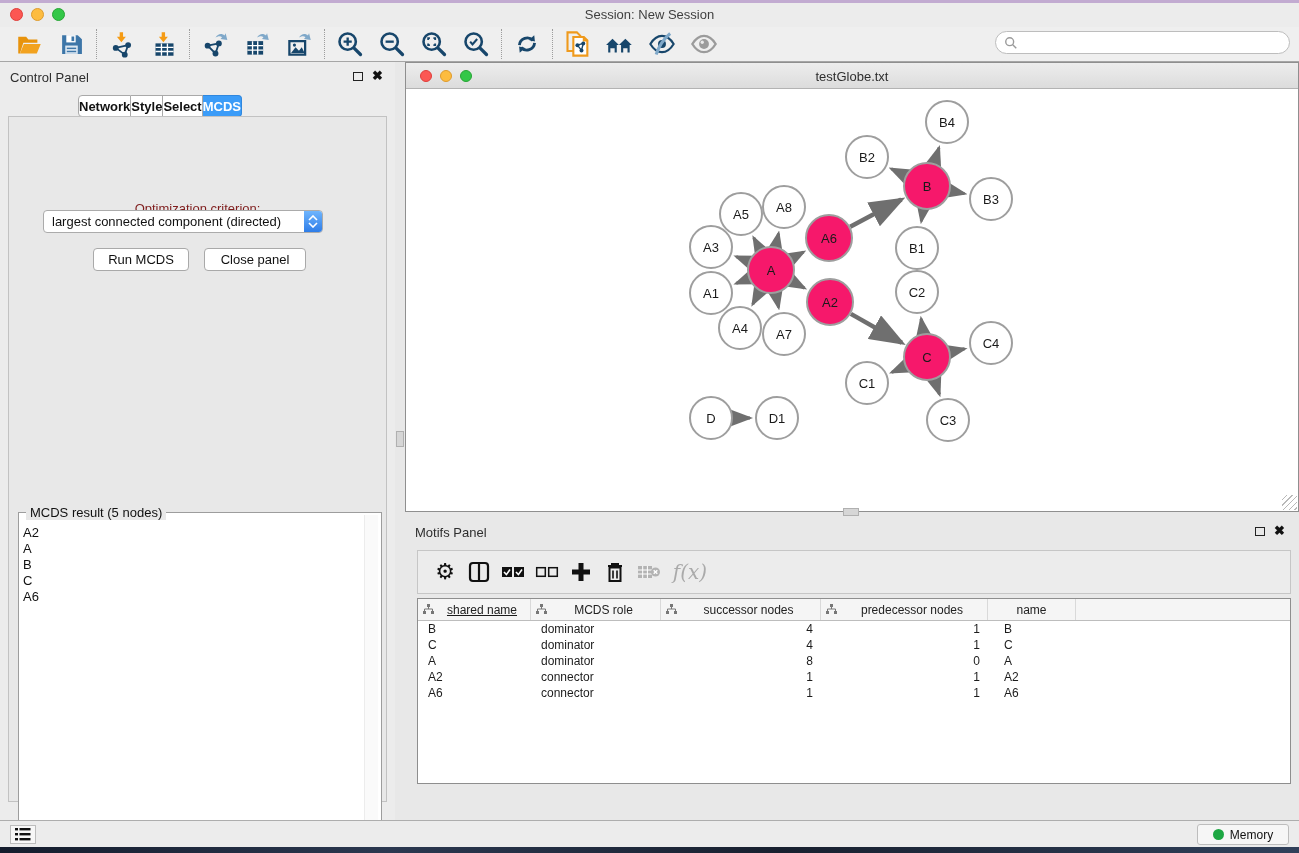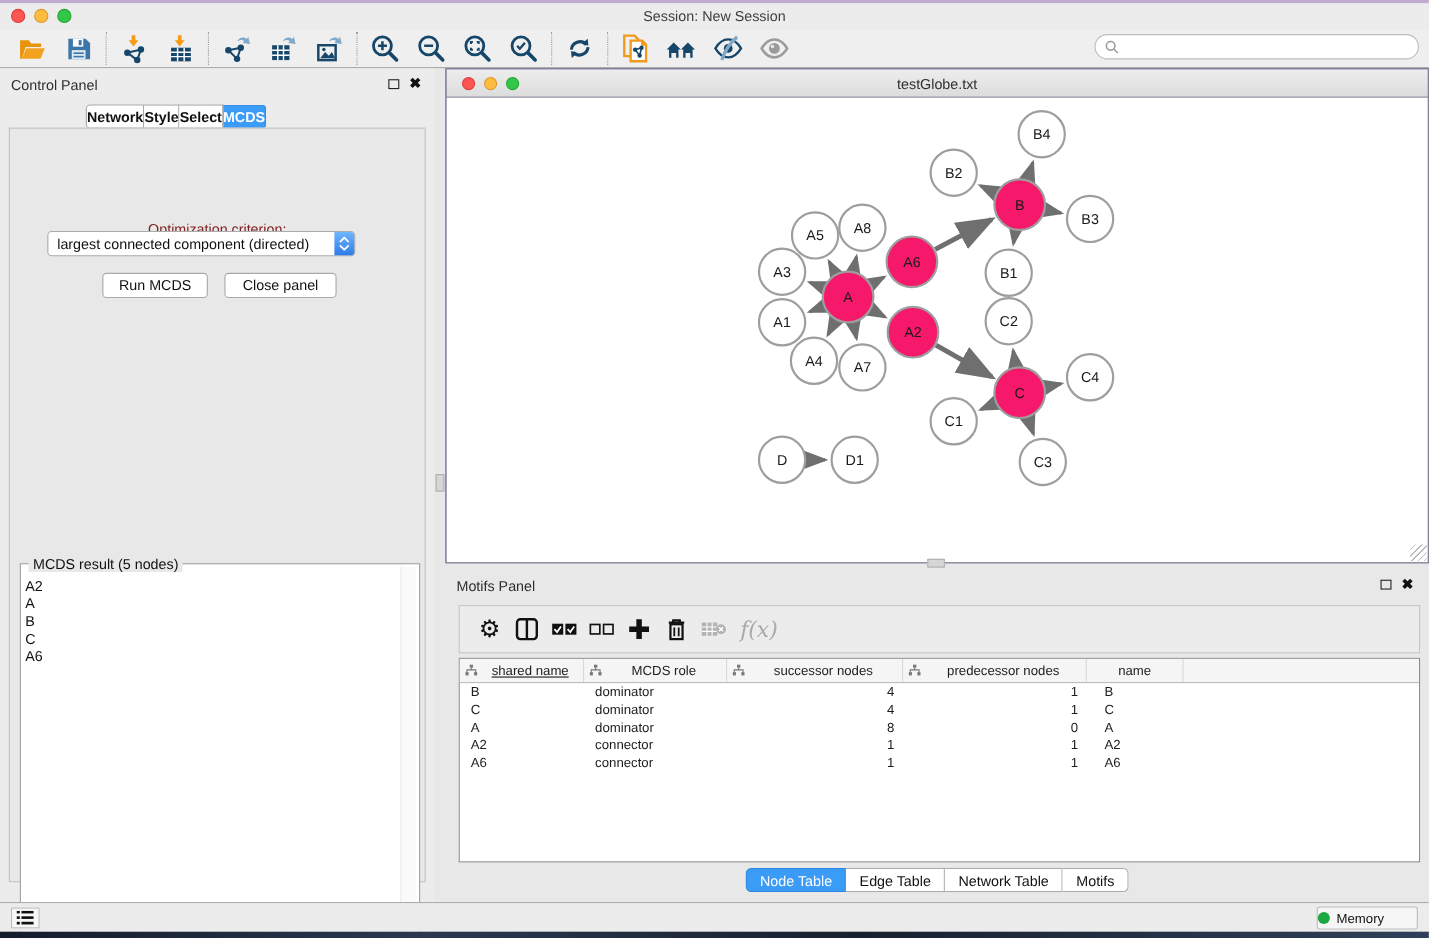--- a/index.html
+++ b/index.html
@@ -78,21 +78,21 @@
   .h0 { width:113px;text-decoration:underline; } .h1 { width:130px; } .h2 { width:160px; } .h3 { width:167px; } .h4 { width:88px; }
   .t-tabs { position:absolute; left:0; width:894px; top:272px; display:flex; justify-content:center; }
   .t-tab { height:22px; padding:0 12px; font-size:13px; line-height:21px; background:#fff; border:1px solid #ababab; border-left:none; color:#111; cursor:pointer; }
   .t-tab:first-child { border-left:1px solid #ababab; border-radius:5px 0 0 5px; }
   .t-tab:last-child { border-radius:0 5px 5px 0; }
   .t-tab.active { background:#3b9cf8; border-color:#2f87de; color:#fff; }
 
   
   .statusbar { position:absolute; left:0; top:820px; width:1299px; height:27px; background:#ececec; border-top:1px solid #adadad; }
   .list-btn { position:absolute; left:10px; top:4px; width:26px; height:19px; background:#f7f7f7; border:1px solid #bdbdbd; display:flex; align-items:center; justify-content:center; cursor:pointer; }
-  .mem-btn { position:absolute; right:10px; top:3px; width:92px; height:21px; background:#f6f6f6; border:1px solid #bdbdbd; border-radius:3px; display:flex; align-items:center; gap:6px; font-size:12px; color:#111; cursor:pointer; }
+  .mem-btn { position:absolute; right:10px; top:3px; width:92px; height:21px; background:#f6f6f6; border:1px solid #bdbdbd; border-radius:3px; display:flex; align-items:center; justify-content:center; gap:6px; font-size:12px; color:#111; cursor:pointer; }
   .mem-dot { width:11px; height:11px; border-radius:50%; background:#1da743; }
   .bottom-strip { position:absolute; left:0; top:847px; width:1299px; height:6px; background:linear-gradient(90deg,#141c2c,#2b3850 30%,#18202f 60%,#30405a); }
 </style>
 </head>
 <body>
 
 <div class="top-strip"></div>
 
 <div class="titlebar">
   <div class="lights">
@@ -495,26 +495,20 @@
     </div>
     <div class="trow">
       <div class="td c0">A6</div>
         <div class="td c1">connector</div>
         <div class="td c2">1</div>
         <div class="td c3">1</div>
         <div class="td c4">A6</div>
     </div>
   </div>
 
-  <div class="t-tabs">
-    <div class="t-tab active">Node Table</div>
-    <div class="t-tab">Edge Table</div>
-    <div class="t-tab">Network Table</div>
-    <div class="t-tab">Motifs</div>
-  </div>
 </div>
 
 <div class="statusbar">
   <div class="list-btn">
     <svg width="16" height="13" viewBox="0 0 16 13">
       <rect x="0" y="0" width="3" height="2.4" fill="#111"></rect>
         <rect x="4.5" y="0" width="11" height="2.4" fill="#111"></rect>
       <rect x="0" y="5" width="3" height="2.4" fill="#111"></rect>
         <rect x="4.5" y="5" width="11" height="2.4" fill="#111"></rect>
       <rect x="0" y="10" width="3" height="2.4" fill="#111"></rect>

